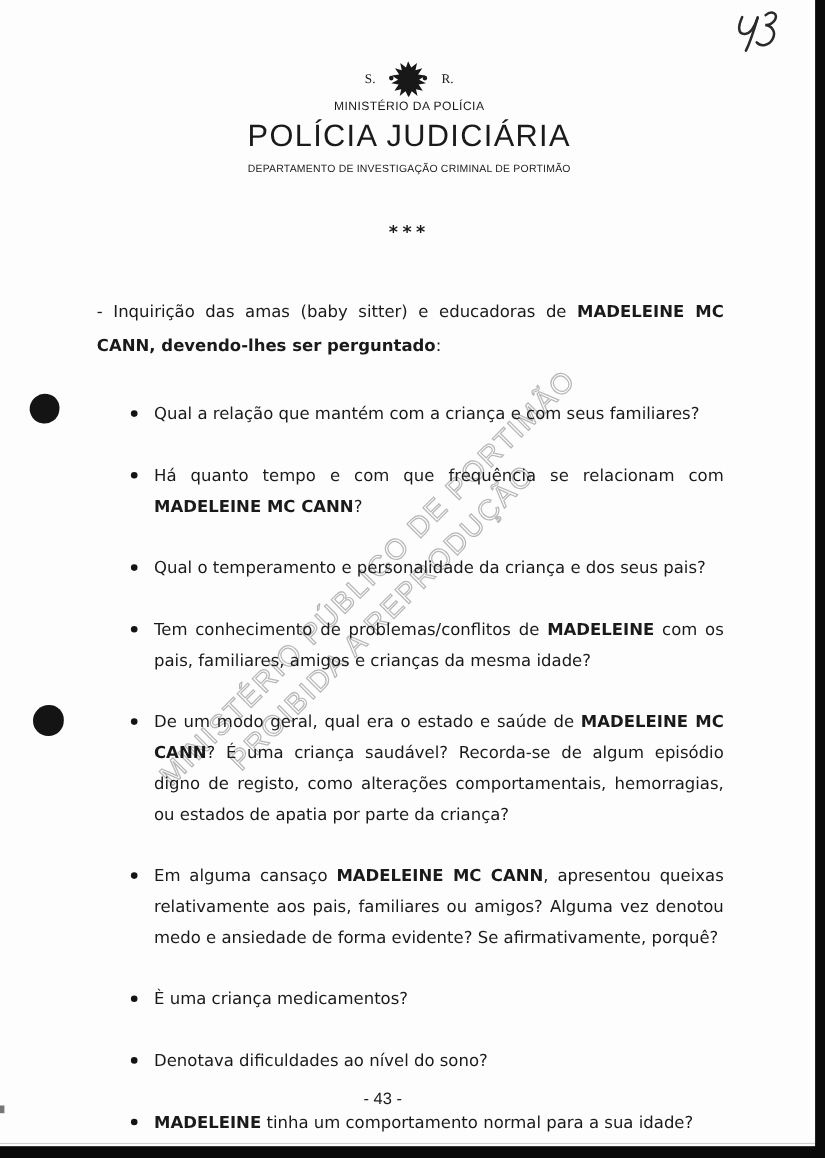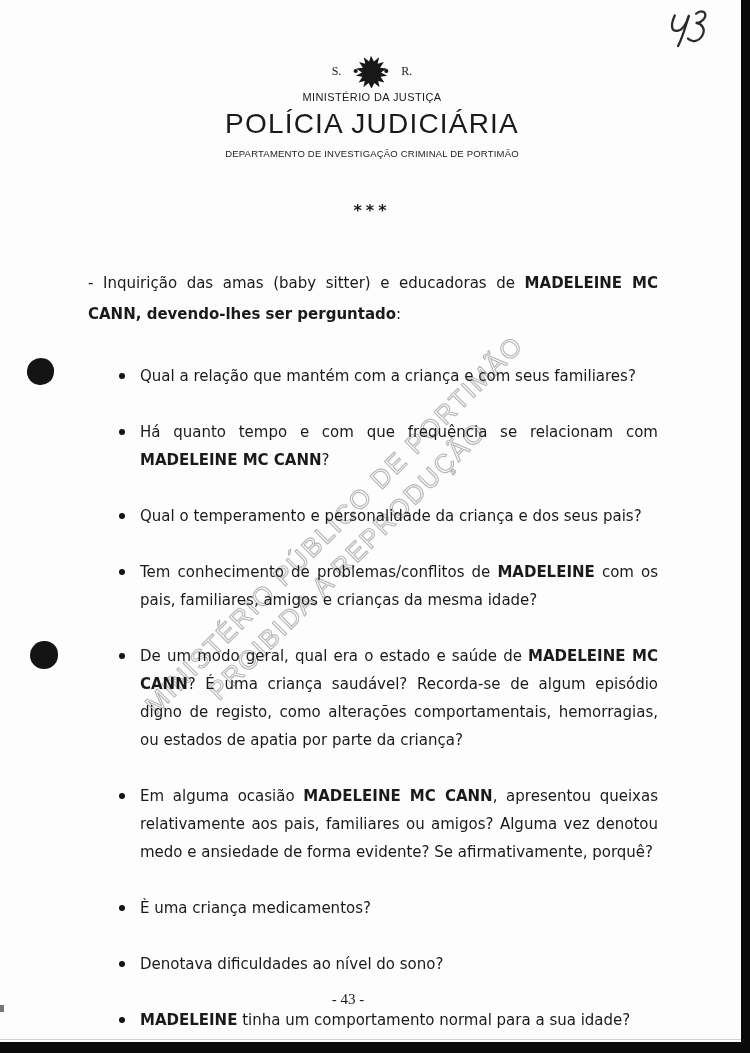--- a/index.html
+++ b/index.html
@@ -64,21 +64,21 @@
   }
   .questions li { position: relative; padding-left: 52px; text-align: justify; margin-top: 28px; }
   .questions li .bullet {
     position: absolute; left: 31px; top: 11px;
     width: 6px; height: 6px; border-radius: 50%; background: #141414;
   }
   b { font-weight: bold; }
 
   .footer {
     position: absolute; left: 0; top: 991px; width: 696px; text-align: center;
-    font-family: Liberation Serif, serif; font-size: 15px; z-index: 2;
+    font-family: Liberation Sans, sans-serif; font-size: 15px; z-index: 2;
   }
 </style>
 </head>
 <body>
 
 <div class="sheet">
 
   <div class="wm line1">MINISTÉRIO PÚBLICO DE PORTIMÃO</div>
   <div class="wm line2">PROIBIDA A REPRODUÇÃO</div>
 
@@ -98,36 +98,36 @@
       <svg width="42" height="34" viewBox="0 0 44 34">
         <g fill="#181818">
           <path d="M22 1 l3 6 5.5-4.5 -1.5 7 6.5-2 -4 6 7 1 -6 4 6.5 3.5 -7 1 4 6 -6.5-1.5 1.5 6.5 -5.5-4.5 -3 6 -3-6 -5.5 4.5 1.5-6.5 -6.5 1.5 4-6 -7-1 6.5-3.5 -6-4 7-1 -4-6 6.5 2 -1.5-7 5.5 4.5 z"></path>
           <ellipse cx="22" cy="17" rx="9" ry="8"></ellipse>
           <circle cx="6" cy="17" r="2.2"></circle>
           <circle cx="38" cy="17" r="2.2"></circle>
         </g>
       </svg>
       <span class="crest-initial">R.</span>
     </div>
-    <div class="ministry">MINISTÉRIO DA JUSTIÇA</div>
+    <div class="ministry">MINISTÉRIO DA POLÍCIA</div>
     <div class="agency">POLÍCIA JUDICIÁRIA</div>
     <div class="department">DEPARTAMENTO DE INVESTIGAÇÃO CRIMINAL DE PORTIMÃO</div>
   </div>
 
   <div class="separator">***</div>
 
   <p class="intro"><span>- Inquirição das amas (baby sitter) e educadoras de </span><b>MADELEINE MC CANN</b><b>, </b><b>devendo-lhes ser perguntado</b><span>:</span></p>
 
   <ul class="questions">
       <li><span class="bullet"></span><span>Qual a relação que mantém com a criança e com seus familiares?</span></li>
       <li><span class="bullet"></span><span>Há quanto tempo e com que frequência se relacionam com </span><b>MADELEINE MC CANN</b><span>?</span></li>
       <li><span class="bullet"></span><span>Qual o temperamento e personalidade da criança e dos seus pais?</span></li>
       <li><span class="bullet"></span><span>Tem conhecimento de problemas/conflitos de </span><b>MADELEINE</b><span> com os pais, familiares, amigos e crianças da mesma idade?</span></li>
       <li><span class="bullet"></span><span>De um modo geral, qual era o estado e saúde de </span><b>MADELEINE MC CANN</b><span>? É uma criança saudável? Recorda-se de algum episódio digno de registo, como alterações comportamentais, hemorragias, ou estados de apatia por parte da criança?</span></li>
-      <li><span class="bullet"></span><span>Em alguma ocasião </span><b>MADELEINE MC CANN</b><span>, apresentou queixas relativamente aos pais, familiares ou amigos? Alguma vez denotou medo e ansiedade de forma evidente? Se afirmativamente, porquê?</span></li>
+      <li><span class="bullet"></span><span>Em alguma cansaço </span><b>MADELEINE MC CANN</b><span>, apresentou queixas relativamente aos pais, familiares ou amigos? Alguma vez denotou medo e ansiedade de forma evidente? Se afirmativamente, porquê?</span></li>
       <li><span class="bullet"></span><span>È uma criança medicamentos?</span></li>
       <li><span class="bullet"></span><span>Denotava dificuldades ao nível do sono?</span></li>
       <li><span class="bullet"></span><b>MADELEINE</b><span> tinha um comportamento normal para a sua idade?</span></li>
     </ul>
 
   <div class="footer">- 43 -</div>
 
   <div class="hole-punch top"></div>
   <div class="hole-punch bottom"></div>
   <div class="scan-line-bottom"></div>

